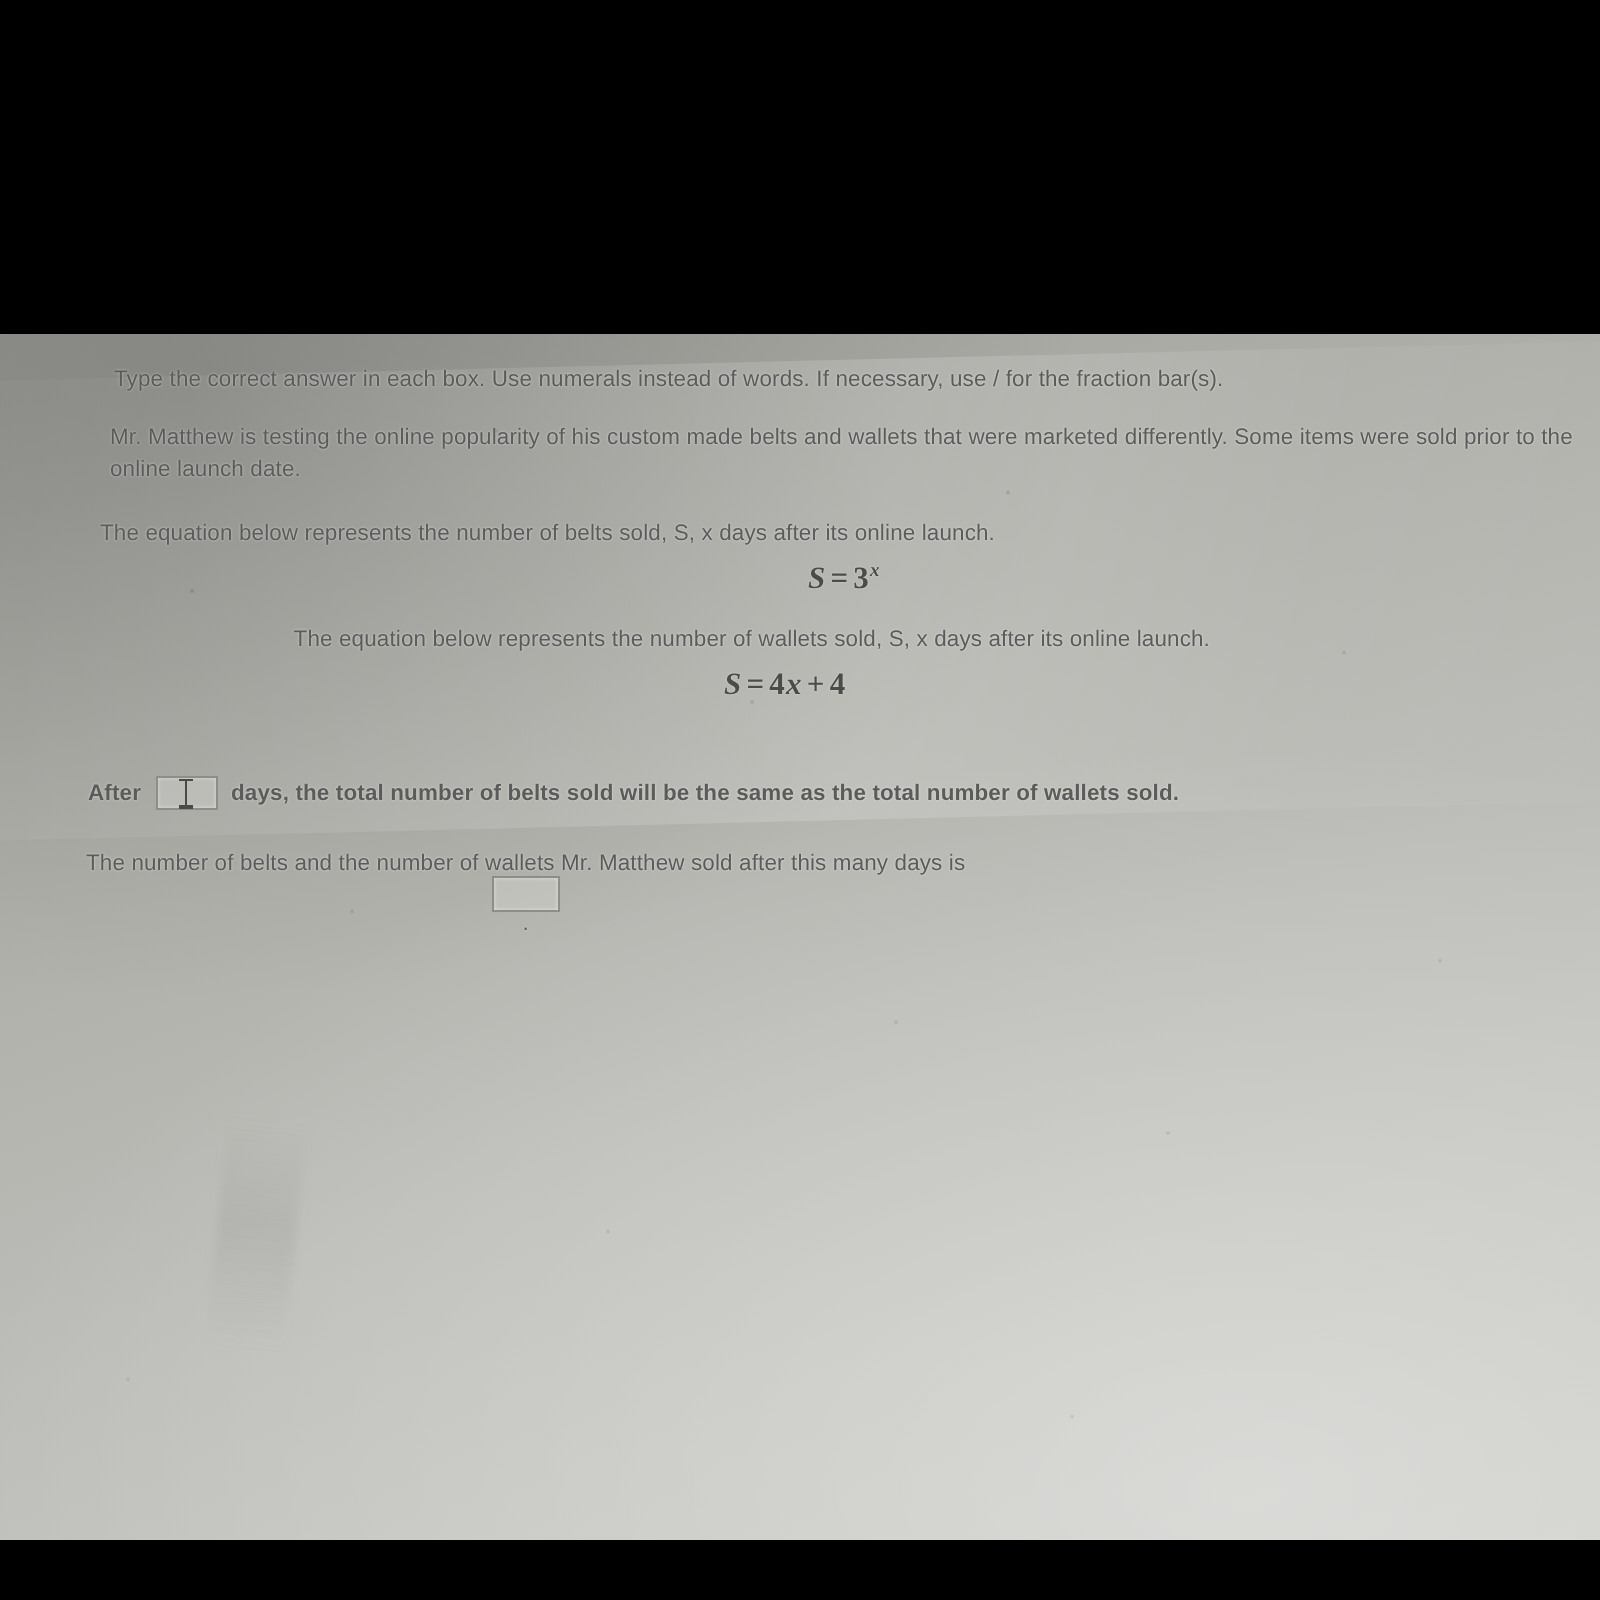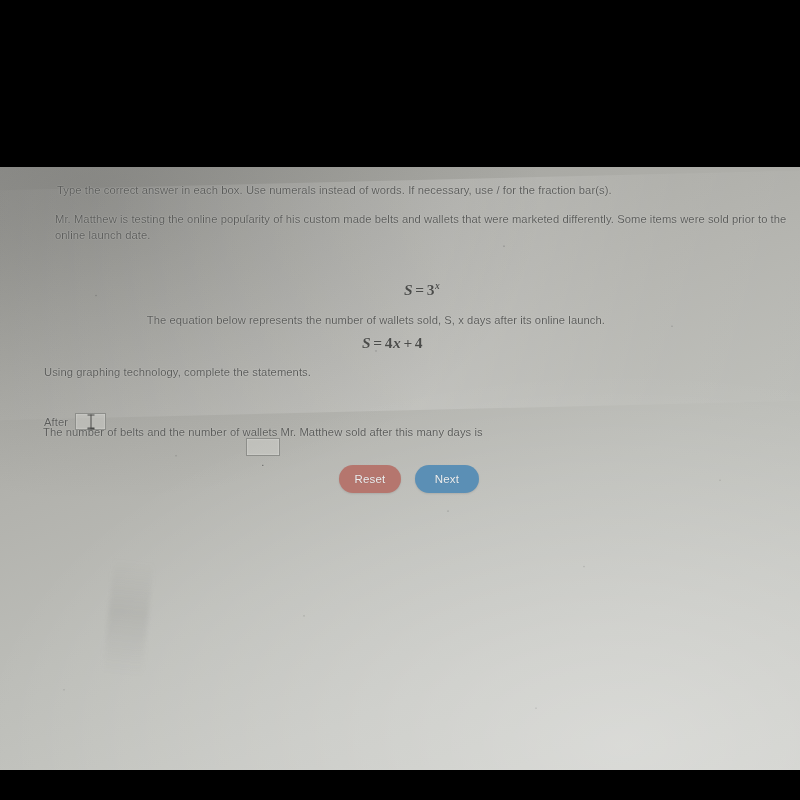--- a/index.html
+++ b/index.html
@@ -186,21 +186,21 @@
   .statement-row {
     position: absolute;
     display: flex;
     align-items: center;
     color: #5b5c5a;
     font-size: 11.2px;
     letter-spacing: 0.08px;
     text-shadow: 0 0 1.3px rgba(255,255,255,0.55);
     white-space: nowrap;
   }
-  #statement-days  { left: 44px; top: 413px; }
+  #statement-days  { left: 44px; top: 388px; font-weight: bold; }
   #statement-total { left: 43px; top: 426px; flex-direction: column; }
 
   .answer-box {
     display: inline-block;
     width: 29px;
     height: 15px;
     border: 1.3px solid #8d8e8a;
     background: rgba(214,215,210,0.40);
     margin: 0 7px;
     position: relative;
@@ -303,51 +303,48 @@
   <div id="glare-streak"></div>
   <div id="speckle-layer"></div>
   <div id="smudge-left"></div>
 
   <div id="content">
 
     <div class="q-text" id="instruction-line">Type the correct answer in each box. Use numerals instead of words. If necessary, use / for the fraction bar(s).</div>
 
     <div class="q-text" id="problem-intro">Mr. Matthew is testing the online popularity of his custom made belts and wallets that were marketed differently. Some items were sold prior to the online launch date.</div>
 
+    <div class="q-text" id="belts-sentence">The equation below represents the number of belts sold, S, x days after its online launch.</div>
 
     <div class="equation" id="equation-belts">
       <span class="eq-var">S</span><span class="eq-op">=</span><span class="eq-num">3</span><span class="eq-exp">x</span>
     </div>
 
     <div class="q-text" id="wallets-sentence">The equation below represents the number of wallets sold, S, x days after its online launch.</div>
 
     <div class="equation" id="equation-wallets">
       <span class="eq-var">S</span><span class="eq-op">=</span><span class="eq-num">4</span><span class="eq-var">x</span><span class="eq-op">+</span><span class="eq-num">4</span>
     </div>
 
-    <div class="q-text" id="graphing-sentence">Using graphing technology, complete the statements.</div>
 
     <div class="statement-row" id="statement-days">
       <span>After</span>
       <span class="answer-box">
           <span id="text-caret">
             <i></i>
           </span>
         </span>
+      <span>days, the total number of belts sold will be the same as the total number of wallets sold.</span>
     </div>
 
     <div class="statement-row" id="statement-total">
       <span>The number of belts and the number of wallets Mr. Matthew sold after this many days is</span>
       <span class="answer-box wide"></span>
       <span>.</span>
     </div>
 
-    <div id="button-row">
-      <button class="pill-button" id="reset-button">Reset</button>
-      <button class="pill-button" id="next-button">Next</button>
-    </div>
 
   </div>
 
   <div class="letterbox" id="letterbox-top"></div>
   <div class="letterbox" id="letterbox-bottom"></div>
 
 </div>
 
 </body></html>

